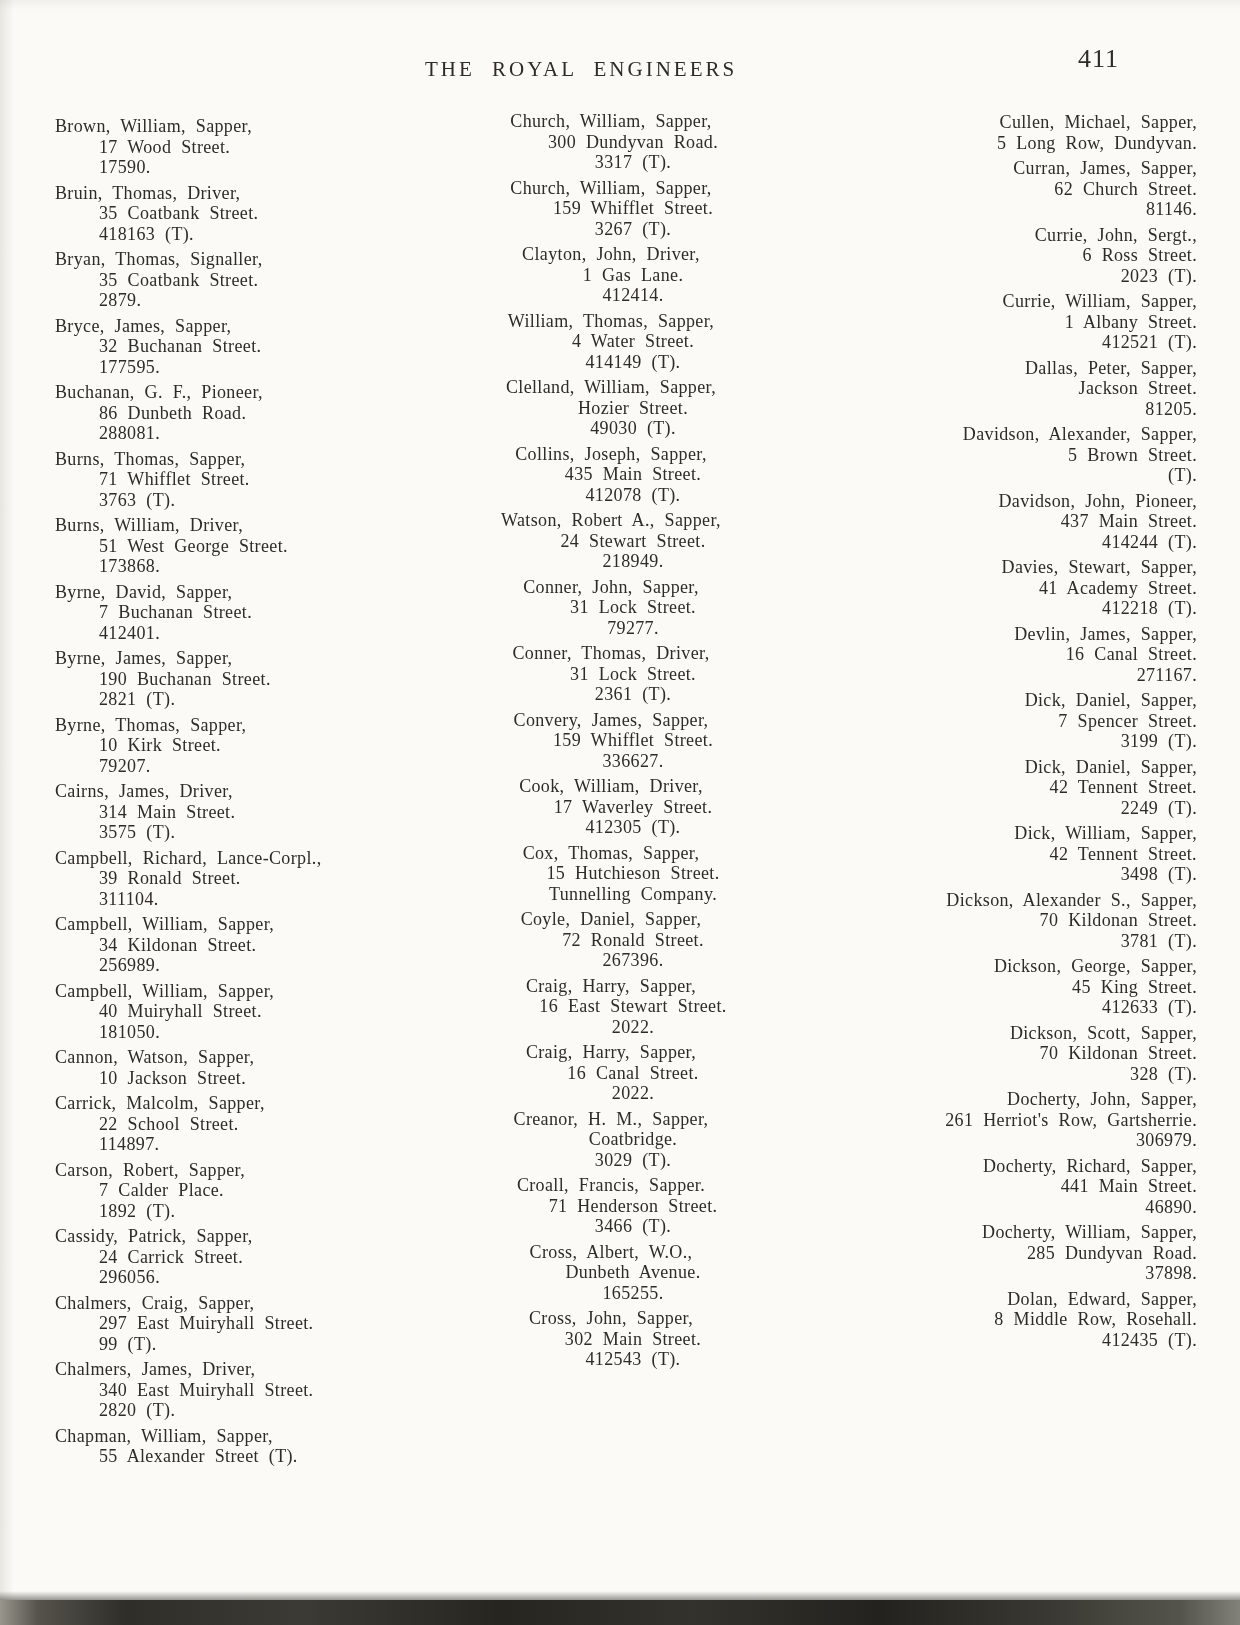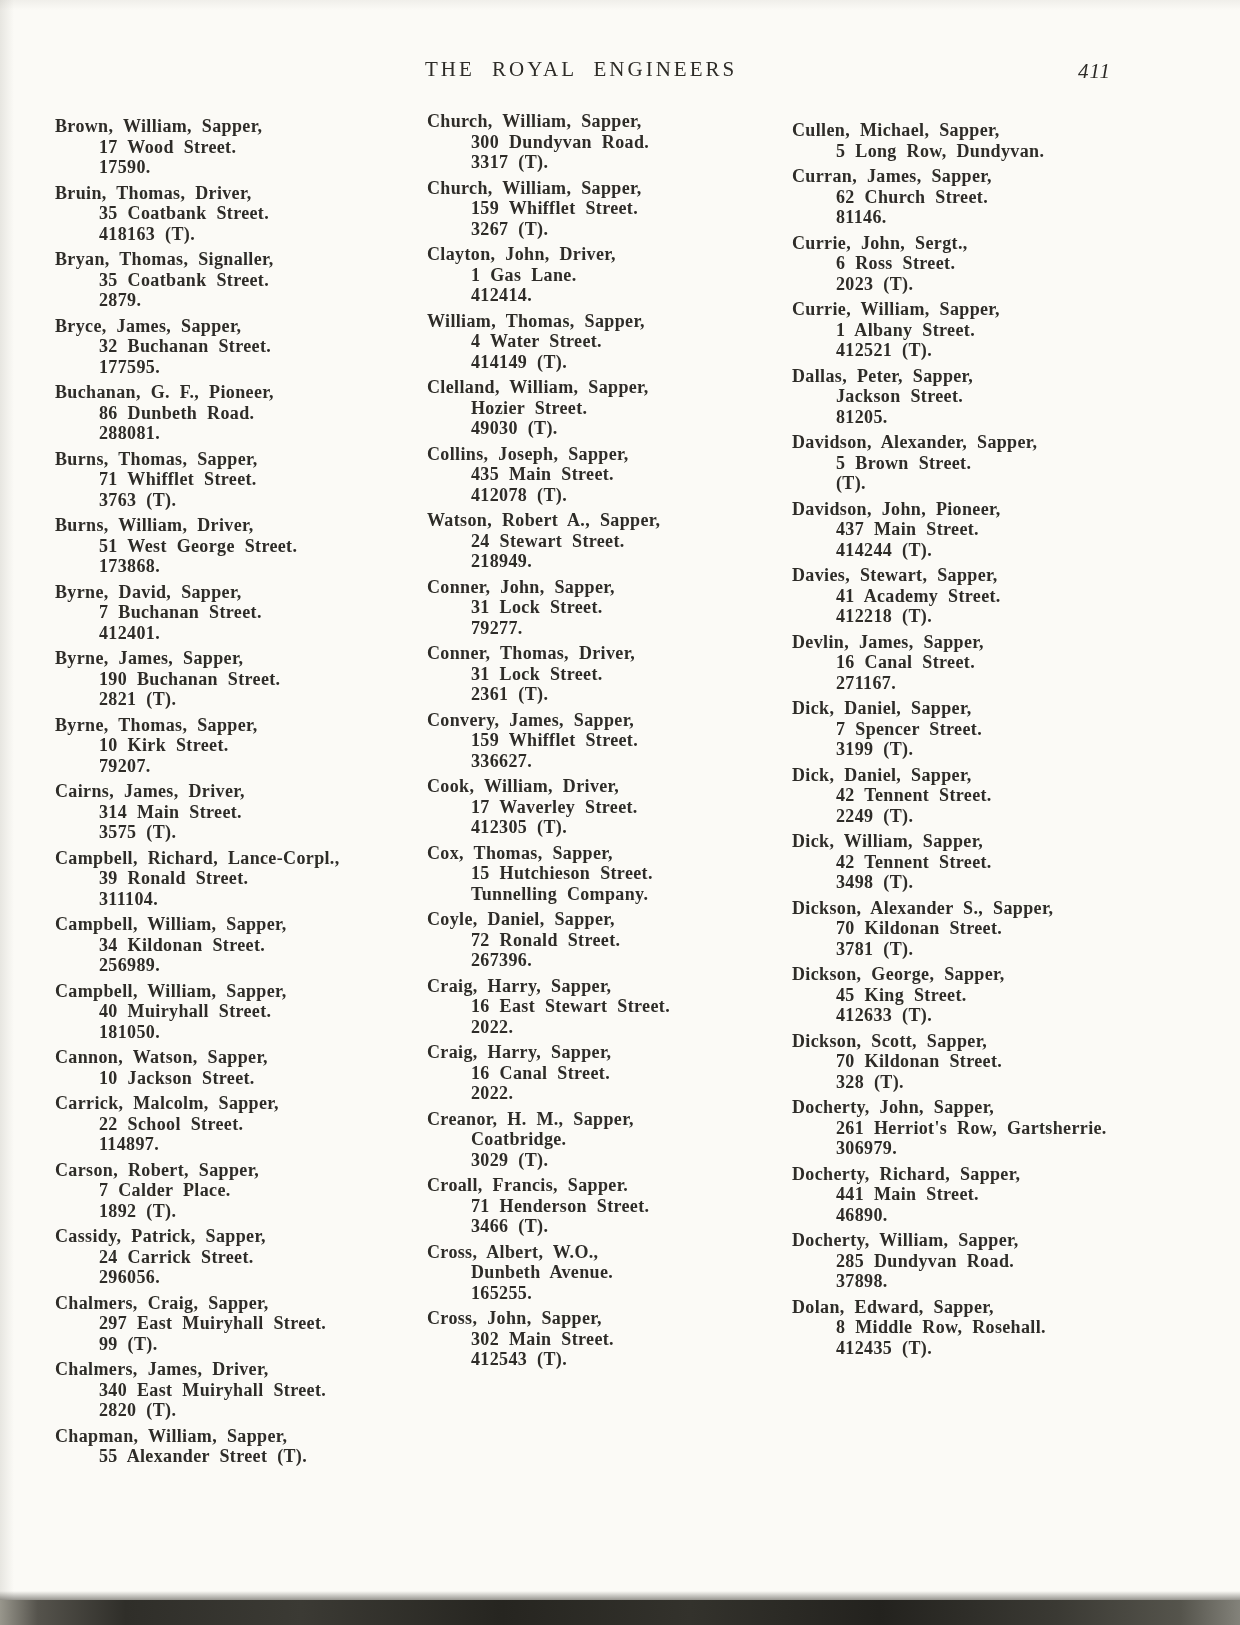--- a/index.html
+++ b/index.html
@@ -33,37 +33,35 @@
     position: absolute;
     top: 57px;
     left: 425px;
     font-size: 21px;
     letter-spacing: 3px;
     word-spacing: 9px;
     white-space: nowrap;
   }
   .page-number {
     position: absolute;
-    top: 59px;
+    top: 44px;
     left: 1078px;
-    font-size: 21px;
+    font-size: 26px;
     letter-spacing: 1px;
-    font-style: italic;
   }
   .column {
     position: absolute;
     font-size: 18px;
     line-height: 20.5px;
     letter-spacing: 0.02em;
     word-spacing: 0.28em;
-    font-weight: bold;
   }
   .column-1 { left: 55px;  top: 116px; width: 370px; }
-  .column-2 { left: 427px; top: 111px; width: 368px; }
-  .column-3 { left: 792px; top: 120px; width: 405px; }
+  .column-2 { left: 427px; top: 111px; width: 368px; text-align: center; }
+  .column-3 { left: 792px; top: 112px; width: 405px; text-align: right; }
   .entry { margin-bottom: 5px; }
   .line { white-space: nowrap; }
   .name-line { margin-left: 0; }
   .detail-line { margin-left: 44px; }
   
   .scan-edge {
     position: absolute;
     bottom: 0;
     left: 0;
     right: 0;

